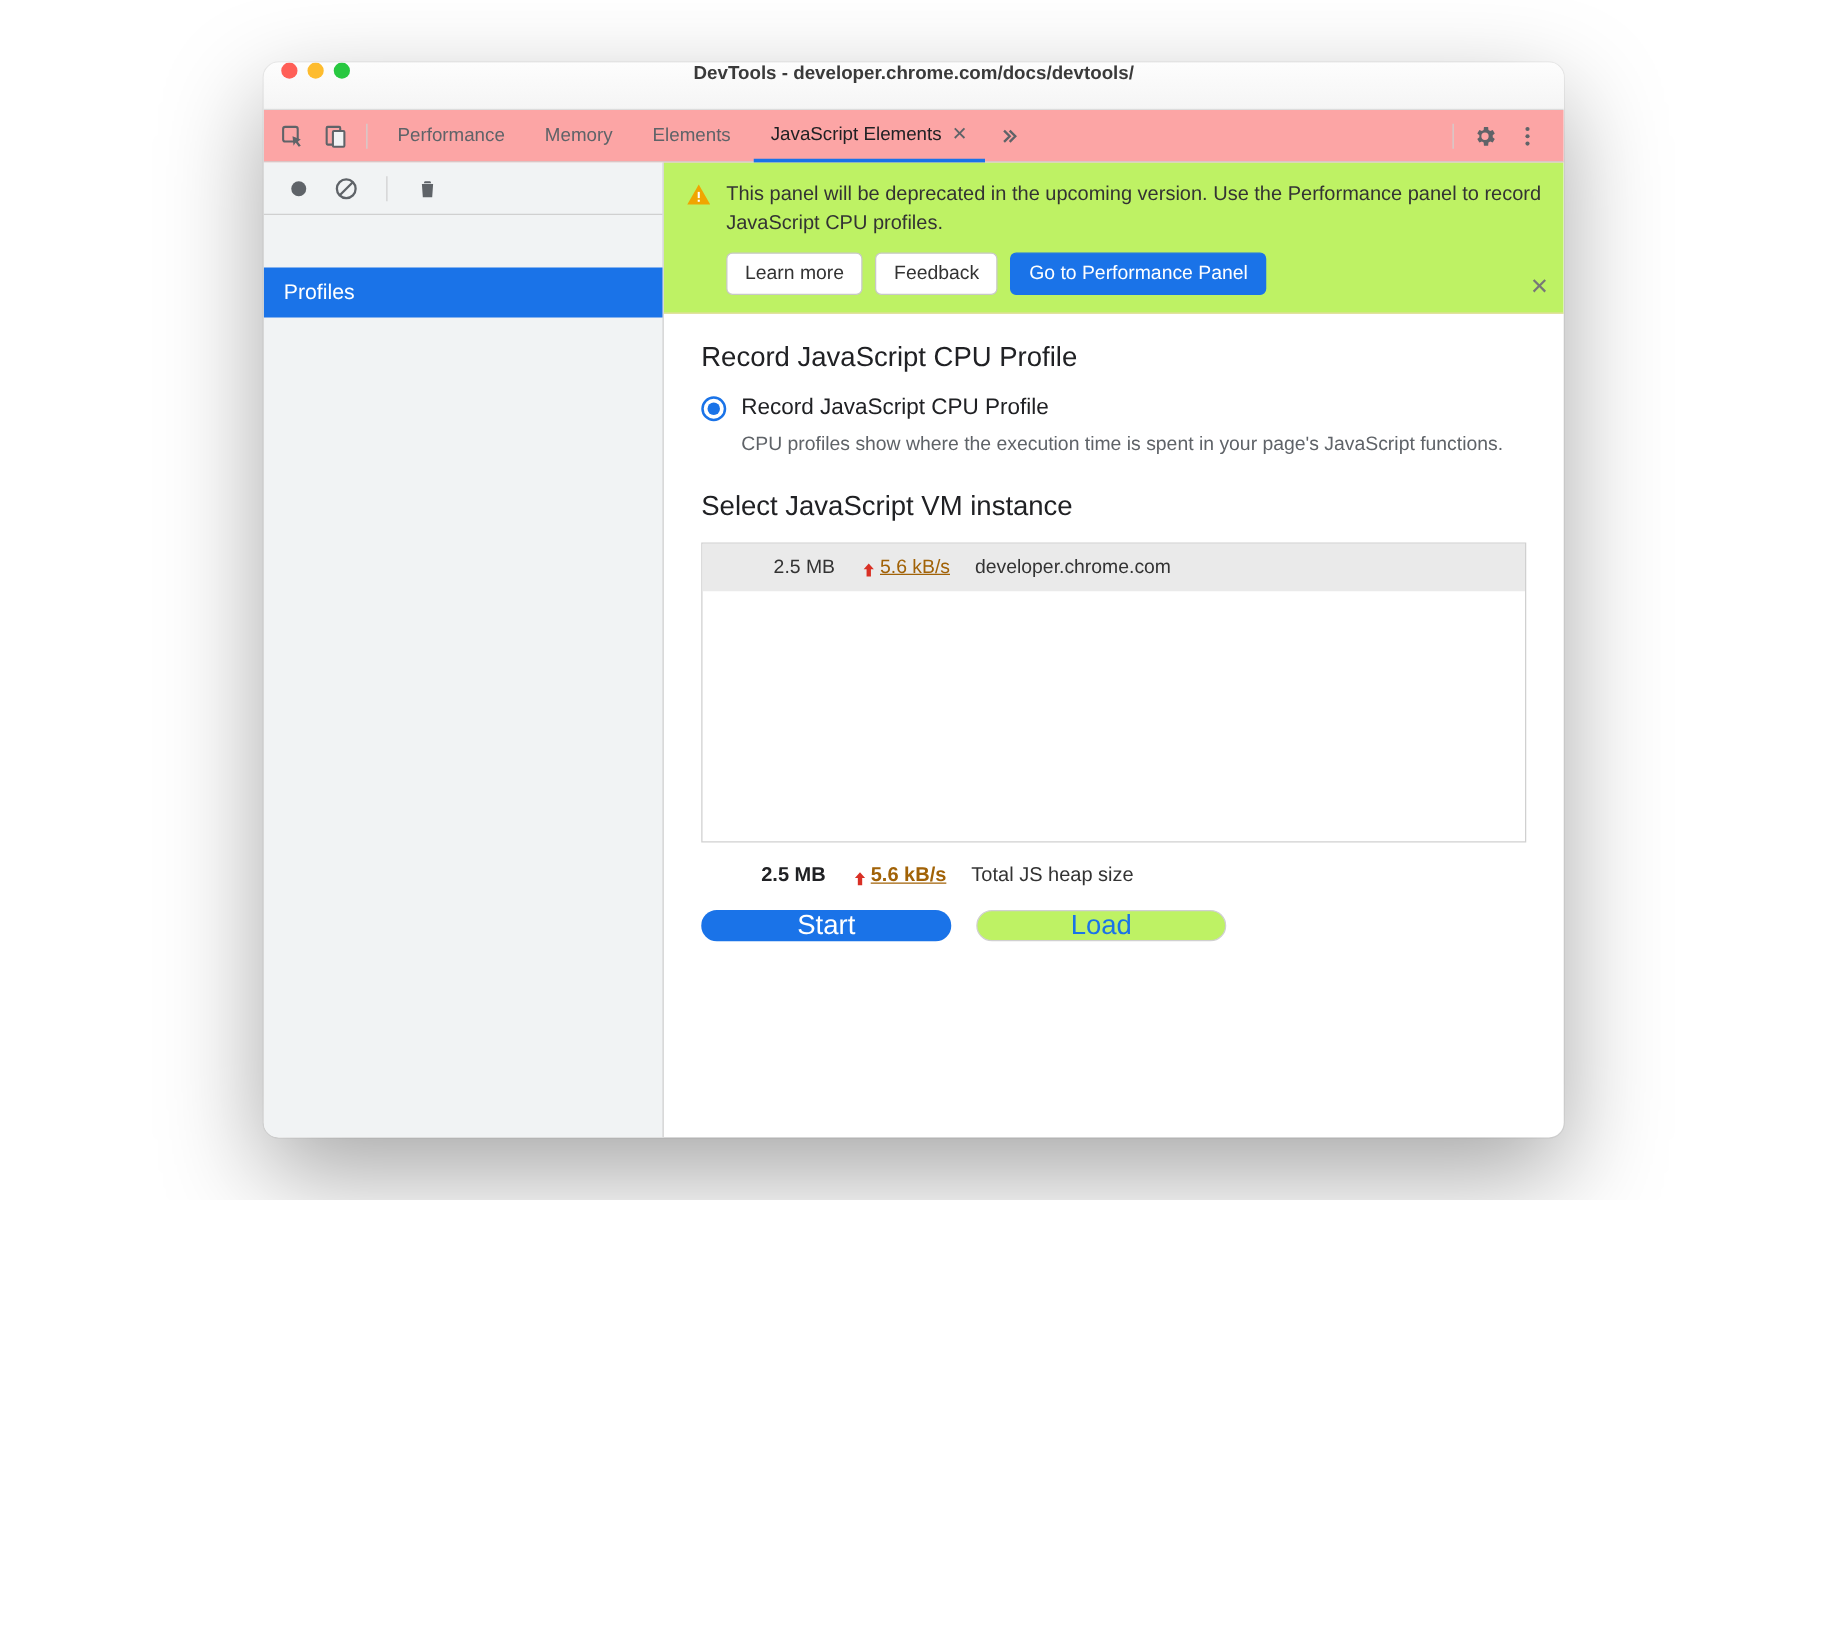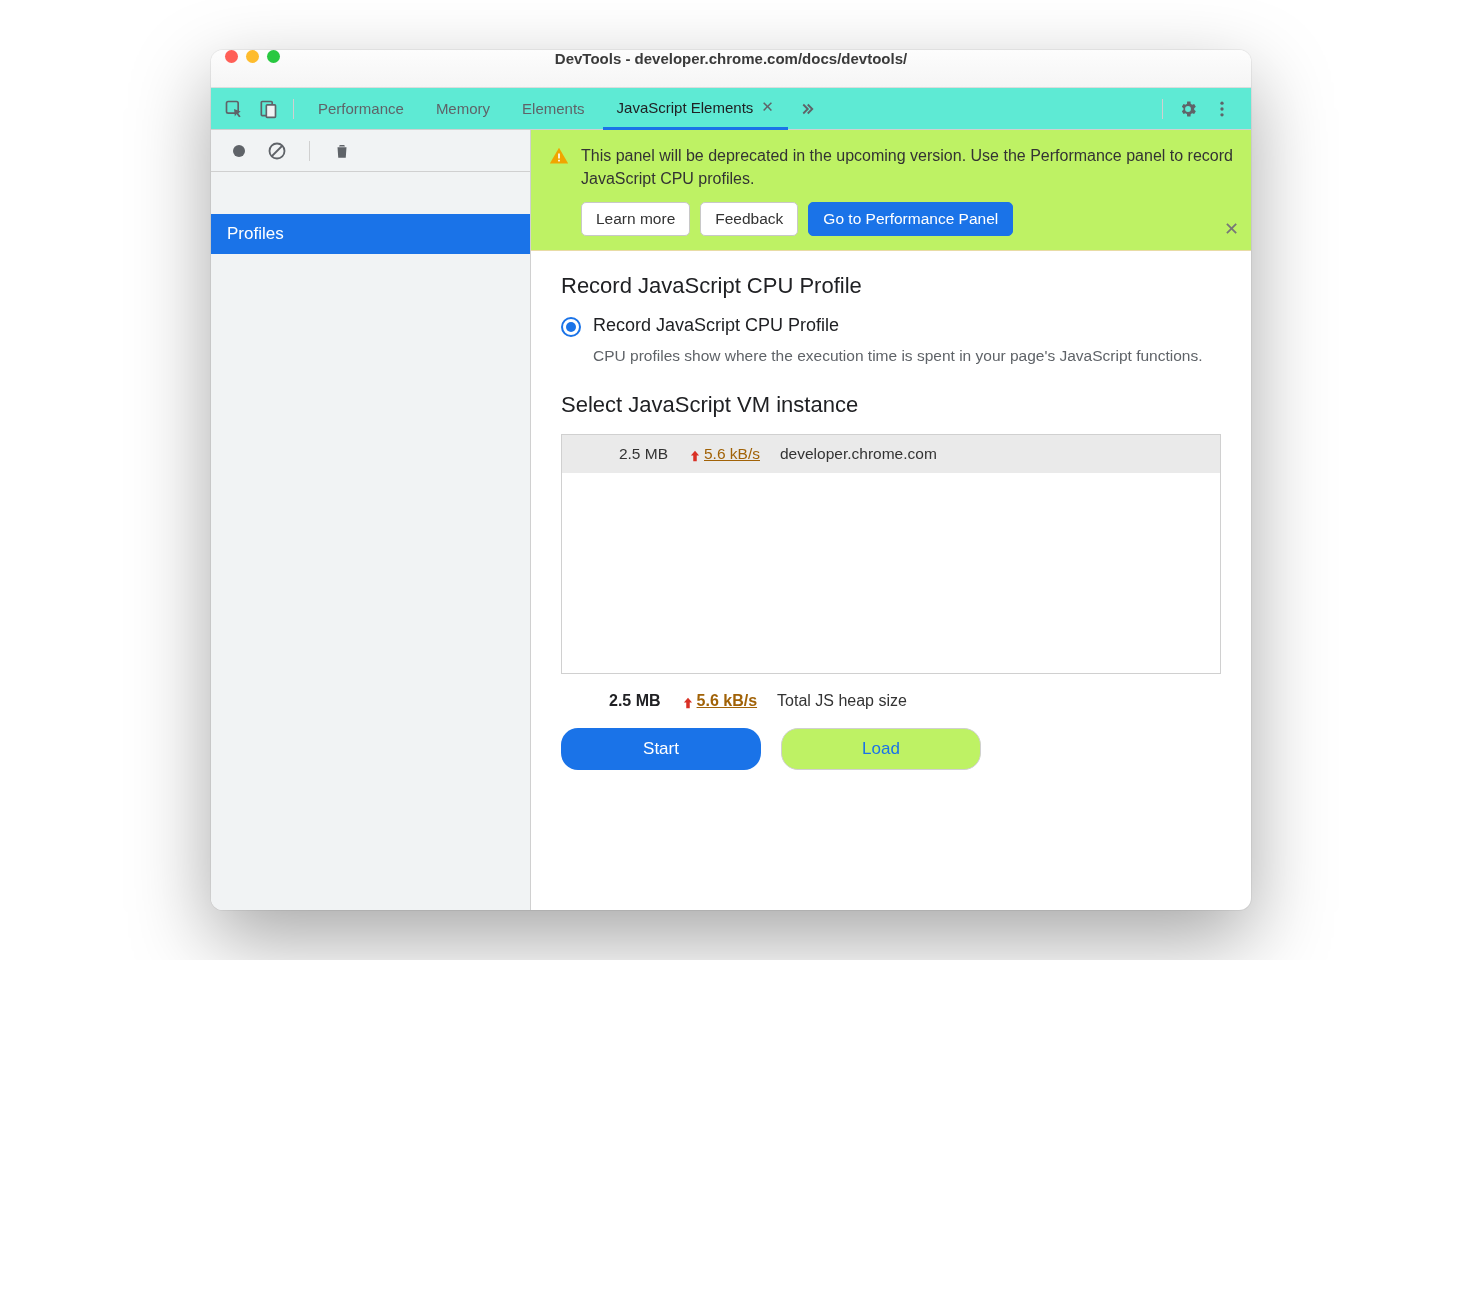--- a/index.html
+++ b/index.html
@@ -29,21 +29,21 @@
   }
   .traffic { display:flex; gap:8px; }
   .dot { width:13px; height:13px; border-radius:50%; }
   .dot.red{background:#ff5f57;} .dot.yellow{background:#febc2e;} .dot.green{background:#28c840;}
   .title {
     position:absolute; left:0; right:0; text-align:center;
     font-weight:600; font-size:15px; color:#3a3a3a;
     pointer-events:none;
   }
   .tabbar {
-    height:42px; background:#5eead4; border-bottom:1px solid #d0d0d0;
+    height:42px; background:#fca5a5; border-bottom:1px solid #d0d0d0;
     display:flex; align-items:center; padding:0 8px; gap:4px;
   }
   .tb-icon {
     width:30px; height:30px; display:flex; align-items:center; justify-content:center;
     color:#5f6368; border-radius:4px;
   }
   .sep { width:1px; height:20px; background:#d0d0d0; margin:0 6px; }
   .tab {
     padding:0 14px; height:42px; display:flex; align-items:center;
     color:#5f6368; font-size:15px; cursor:pointer; gap:8px;
@@ -91,21 +91,21 @@
   .vm-size { width:90px; text-align:right;}
   .vm-rate { color:#a16207; font-weight:500; display:flex; align-items:flex-end; gap:2px;text-decoration:underline;}
   .summary-row {
     display:flex; align-items:center; gap:20px; font-size:16px;
     padding:18px 16px 18px 48px; font-weight:600; color:#202124;
   }
   .summary-row .vm-rate{font-weight:600;}
   .summary-label{font-weight:500; color:#333;}
   .action-row { display:flex; gap:20px; padding:0 0 10px 0;}
   .action-btn {
-    width:200px; height:42px; font-size:17px; border-radius:17px;
+    width:200px; height:25px; font-size:22px; border-radius:17px;
     display:flex; align-items:center; justify-content:center; cursor:pointer;
   }
   .action-btn.start { background:#1a73e8; color:#fff; border:none; font-weight:500;}
   .action-btn.load { background:#bef264; color:#1a73e8; border:1px solid #d0d0d0; font-weight:500;}
   svg { display:block; }
 </style>
 </head>
 <body>
 
 <div class="window">

